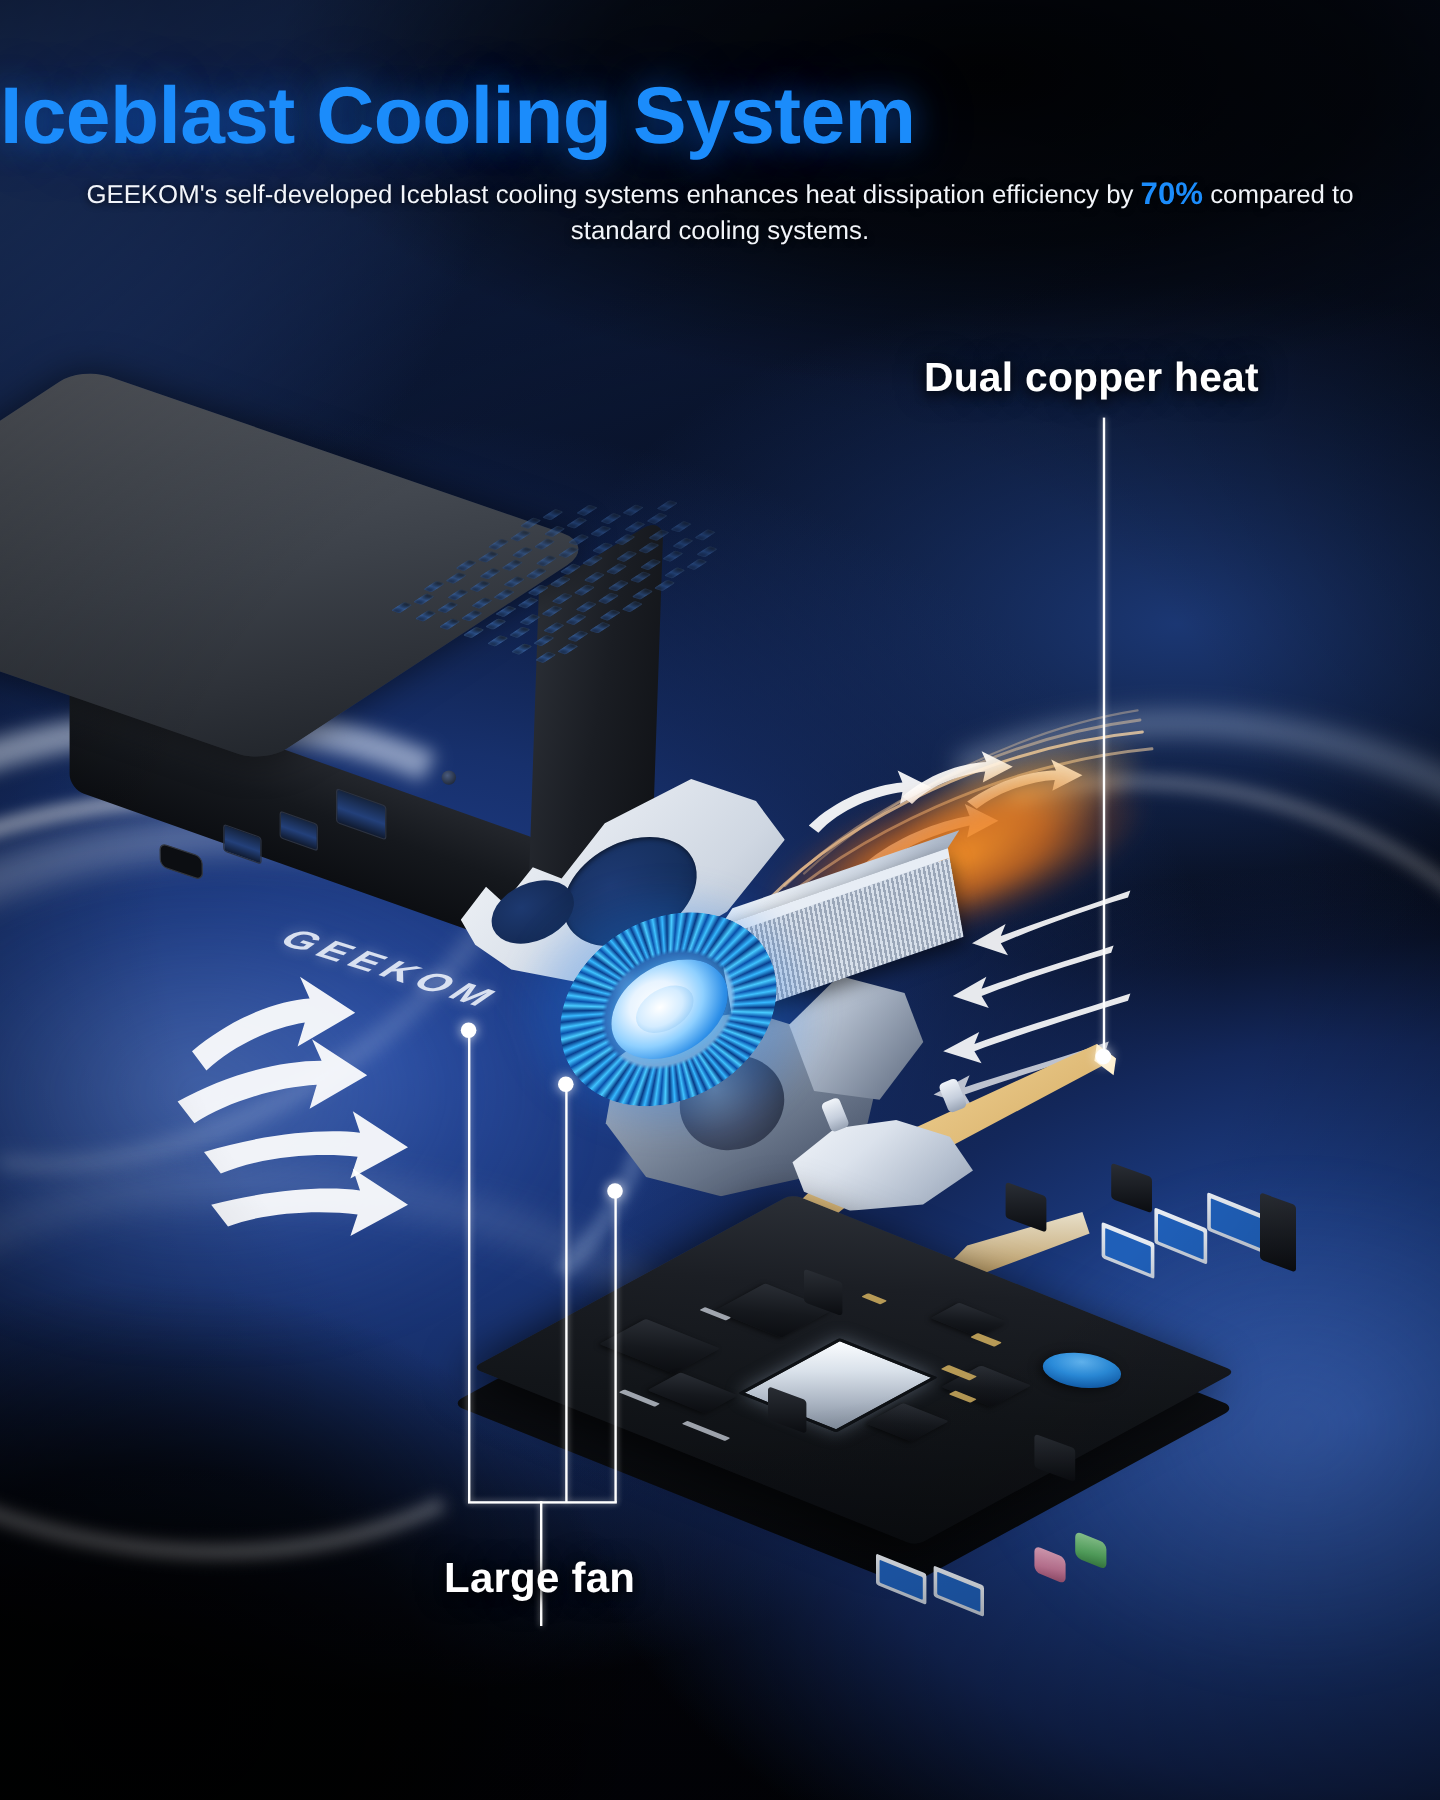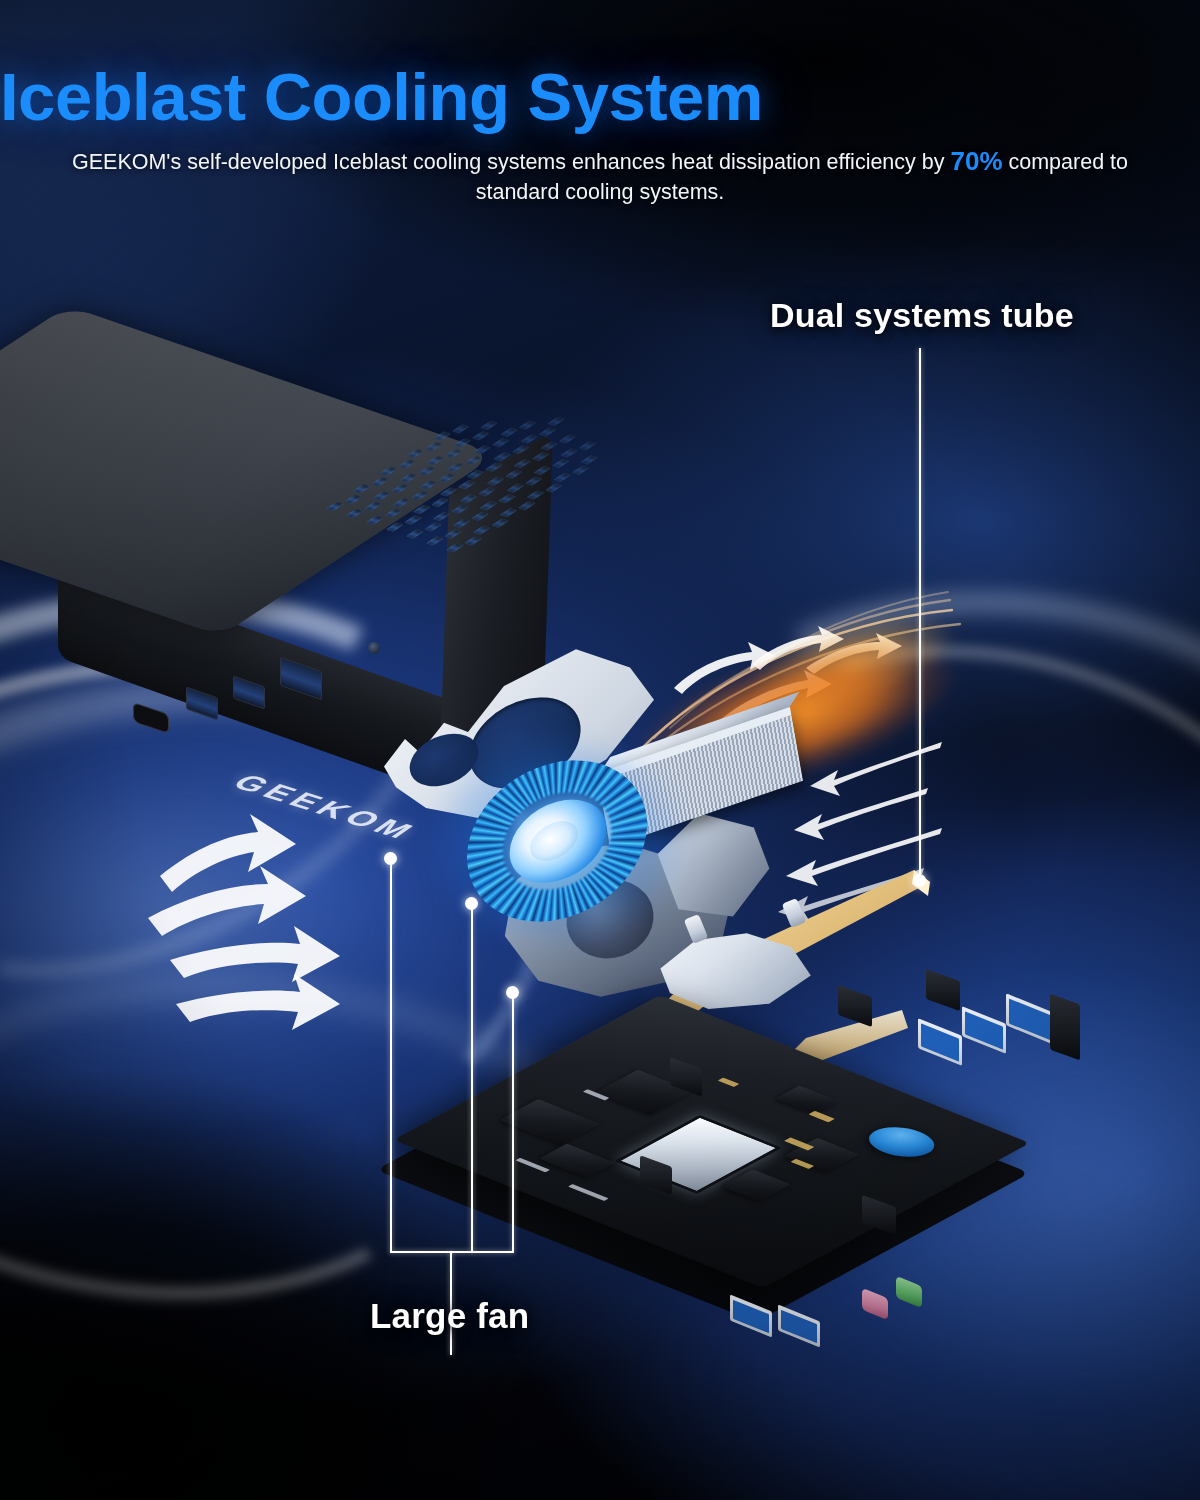--- a/index.html
+++ b/index.html
@@ -581,21 +581,21 @@
       <div class="standoff" style="left:222px;top:226px;width:34px;height:28px;transform:skewY(20deg);"></div>
       <div class="standoff" style="left:410px;top:24px;width:30px;height:56px;transform:skewY(20deg);"></div>
     </div>
   </div>
 
   <div class="bg bg-vignette"></div>
 
   <div>
     <div class="lead-line lead-v" style="left:919px;top:348px;height:534px;"></div>
     <div class="lead-dot" style="left:913px;top:874px;"></div>
-    <div class="callout-label" id="label-copper">Dual systems tube</div>
+    <div class="callout-label" id="label-copper">Dual copper heat</div>
   </div>
 
   <div>
     <div class="lead-line lead-v" style="left:390px;top:858px;height:394px;"></div>
     <div class="lead-line lead-v" style="left:471px;top:903px;height:349px;"></div>
     <div class="lead-line lead-v" style="left:512px;top:992px;height:260px;"></div>
     <div class="lead-line lead-h" style="left:390px;top:1251px;width:124px;"></div>
     <div class="lead-line lead-v" style="left:450px;top:1251px;height:104px;"></div>
     <div class="lead-dot" style="left:384px;top:852px;"></div>
     <div class="lead-dot" style="left:465px;top:897px;"></div>

